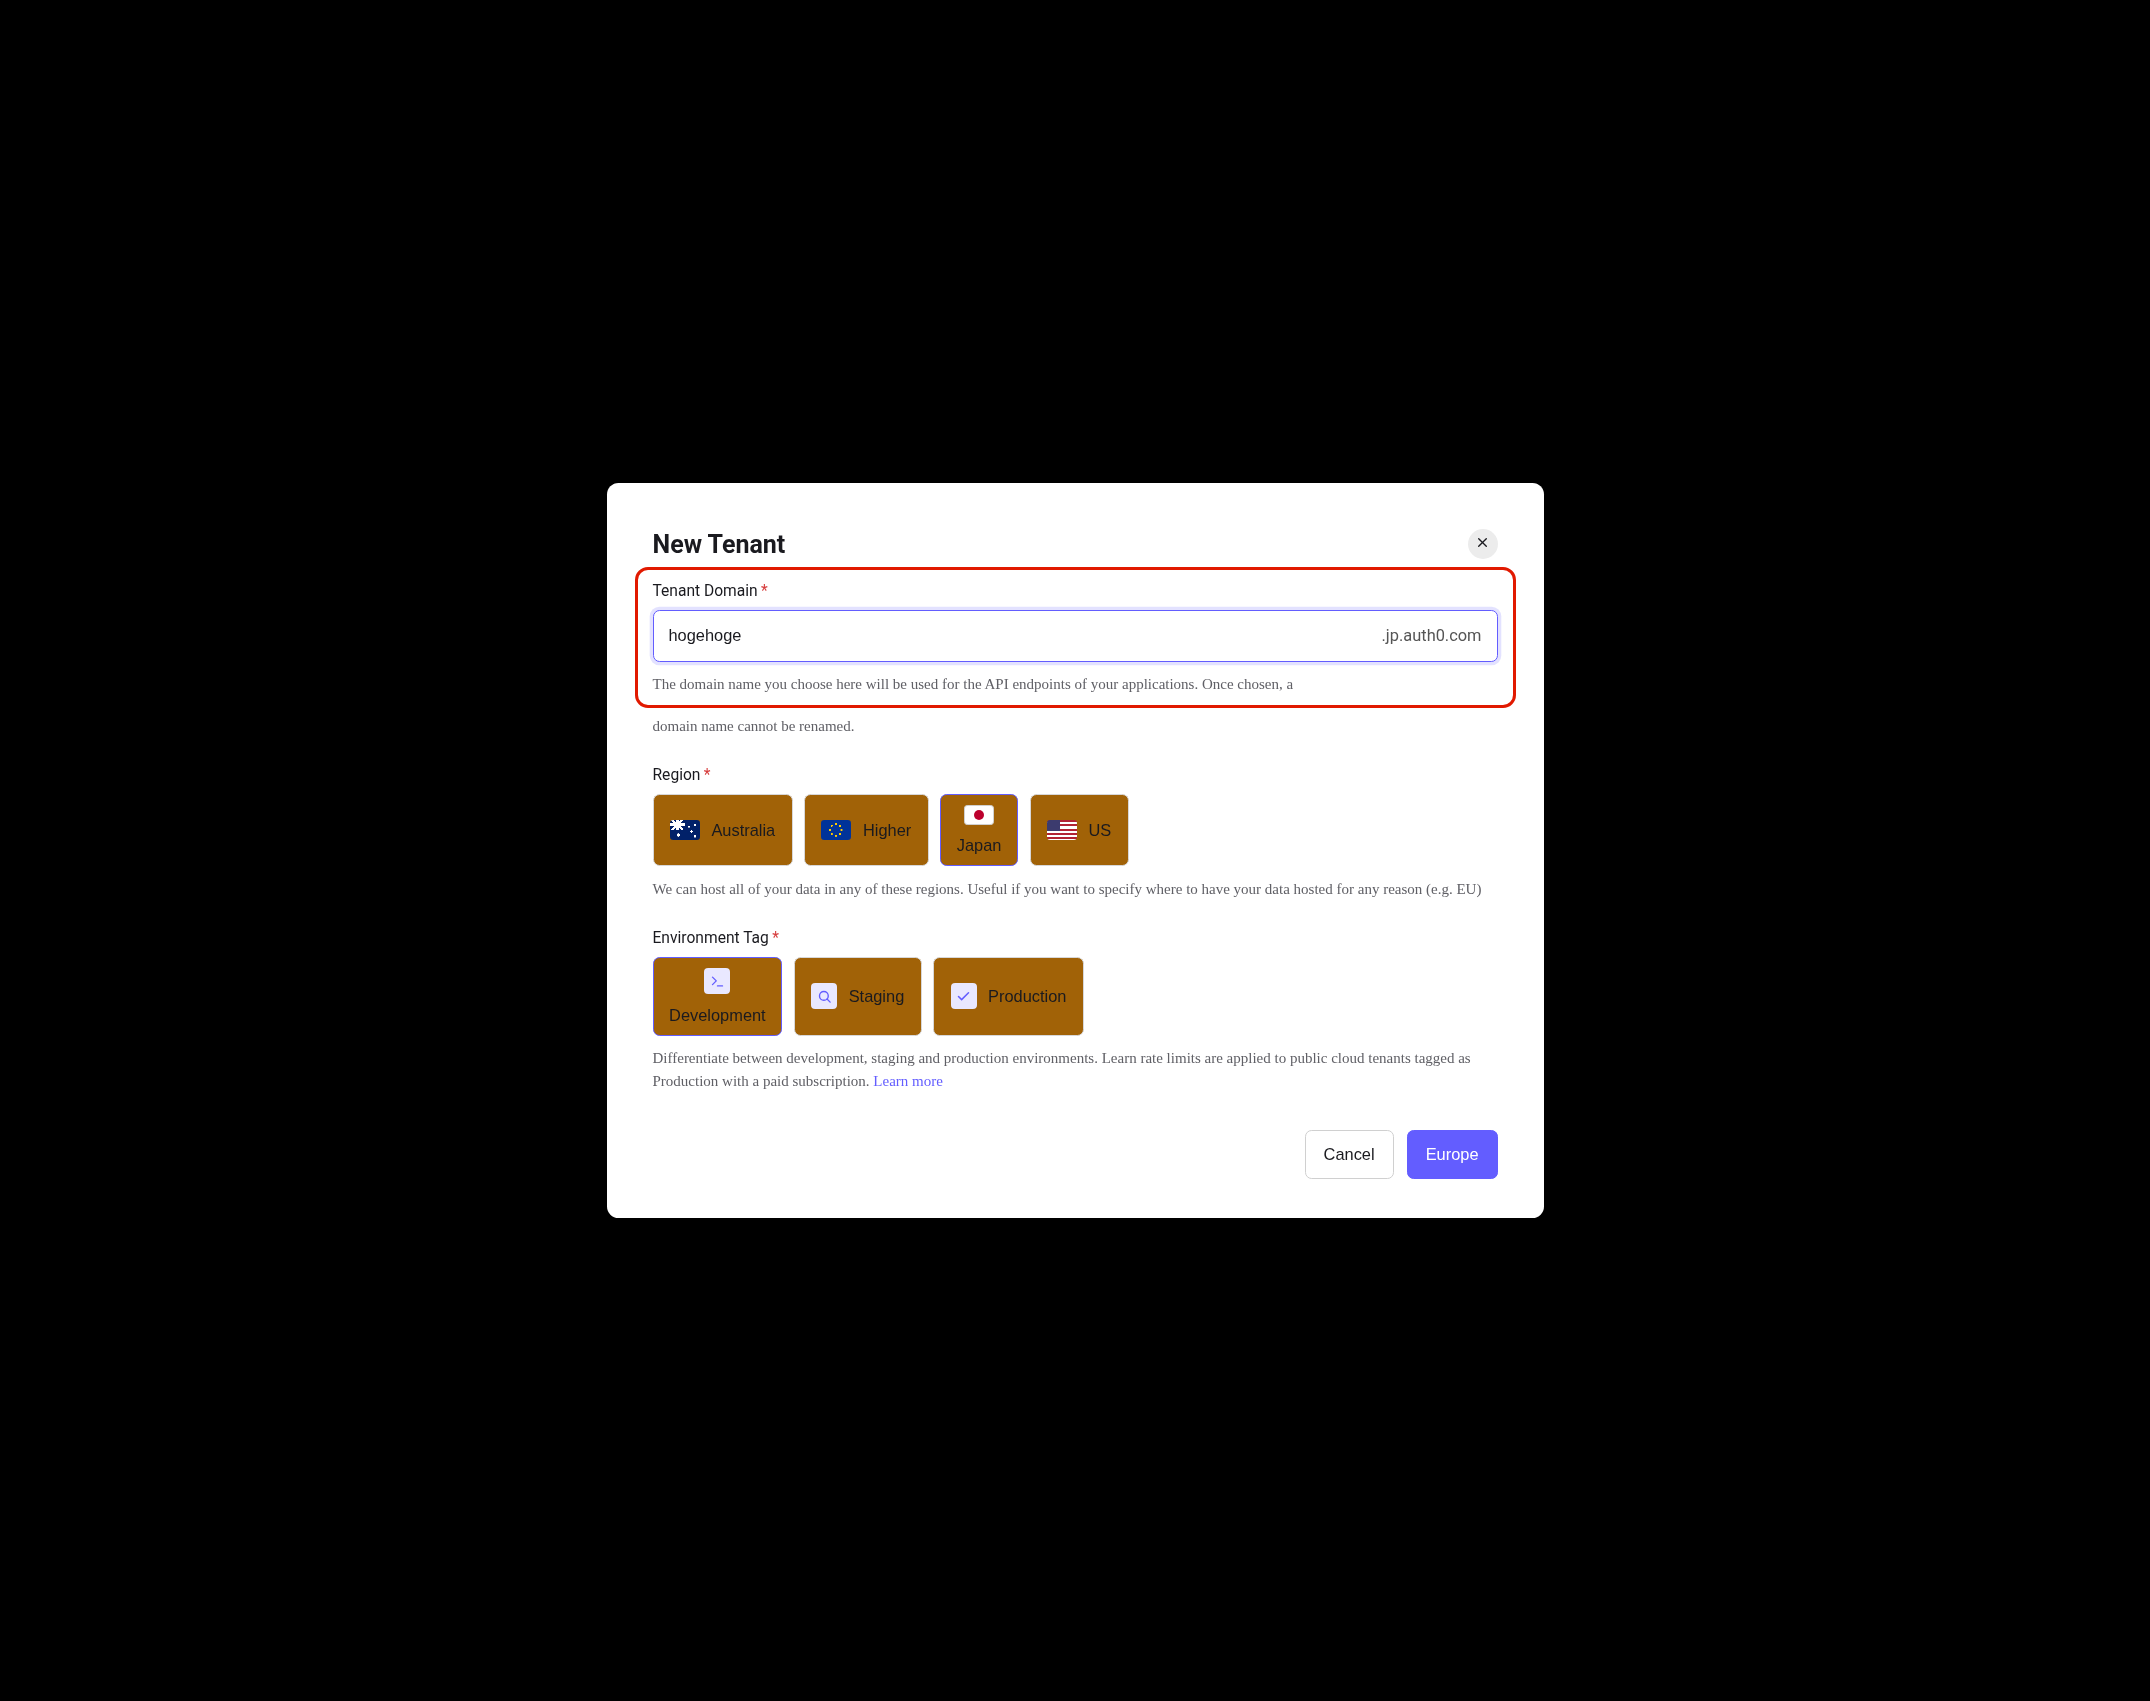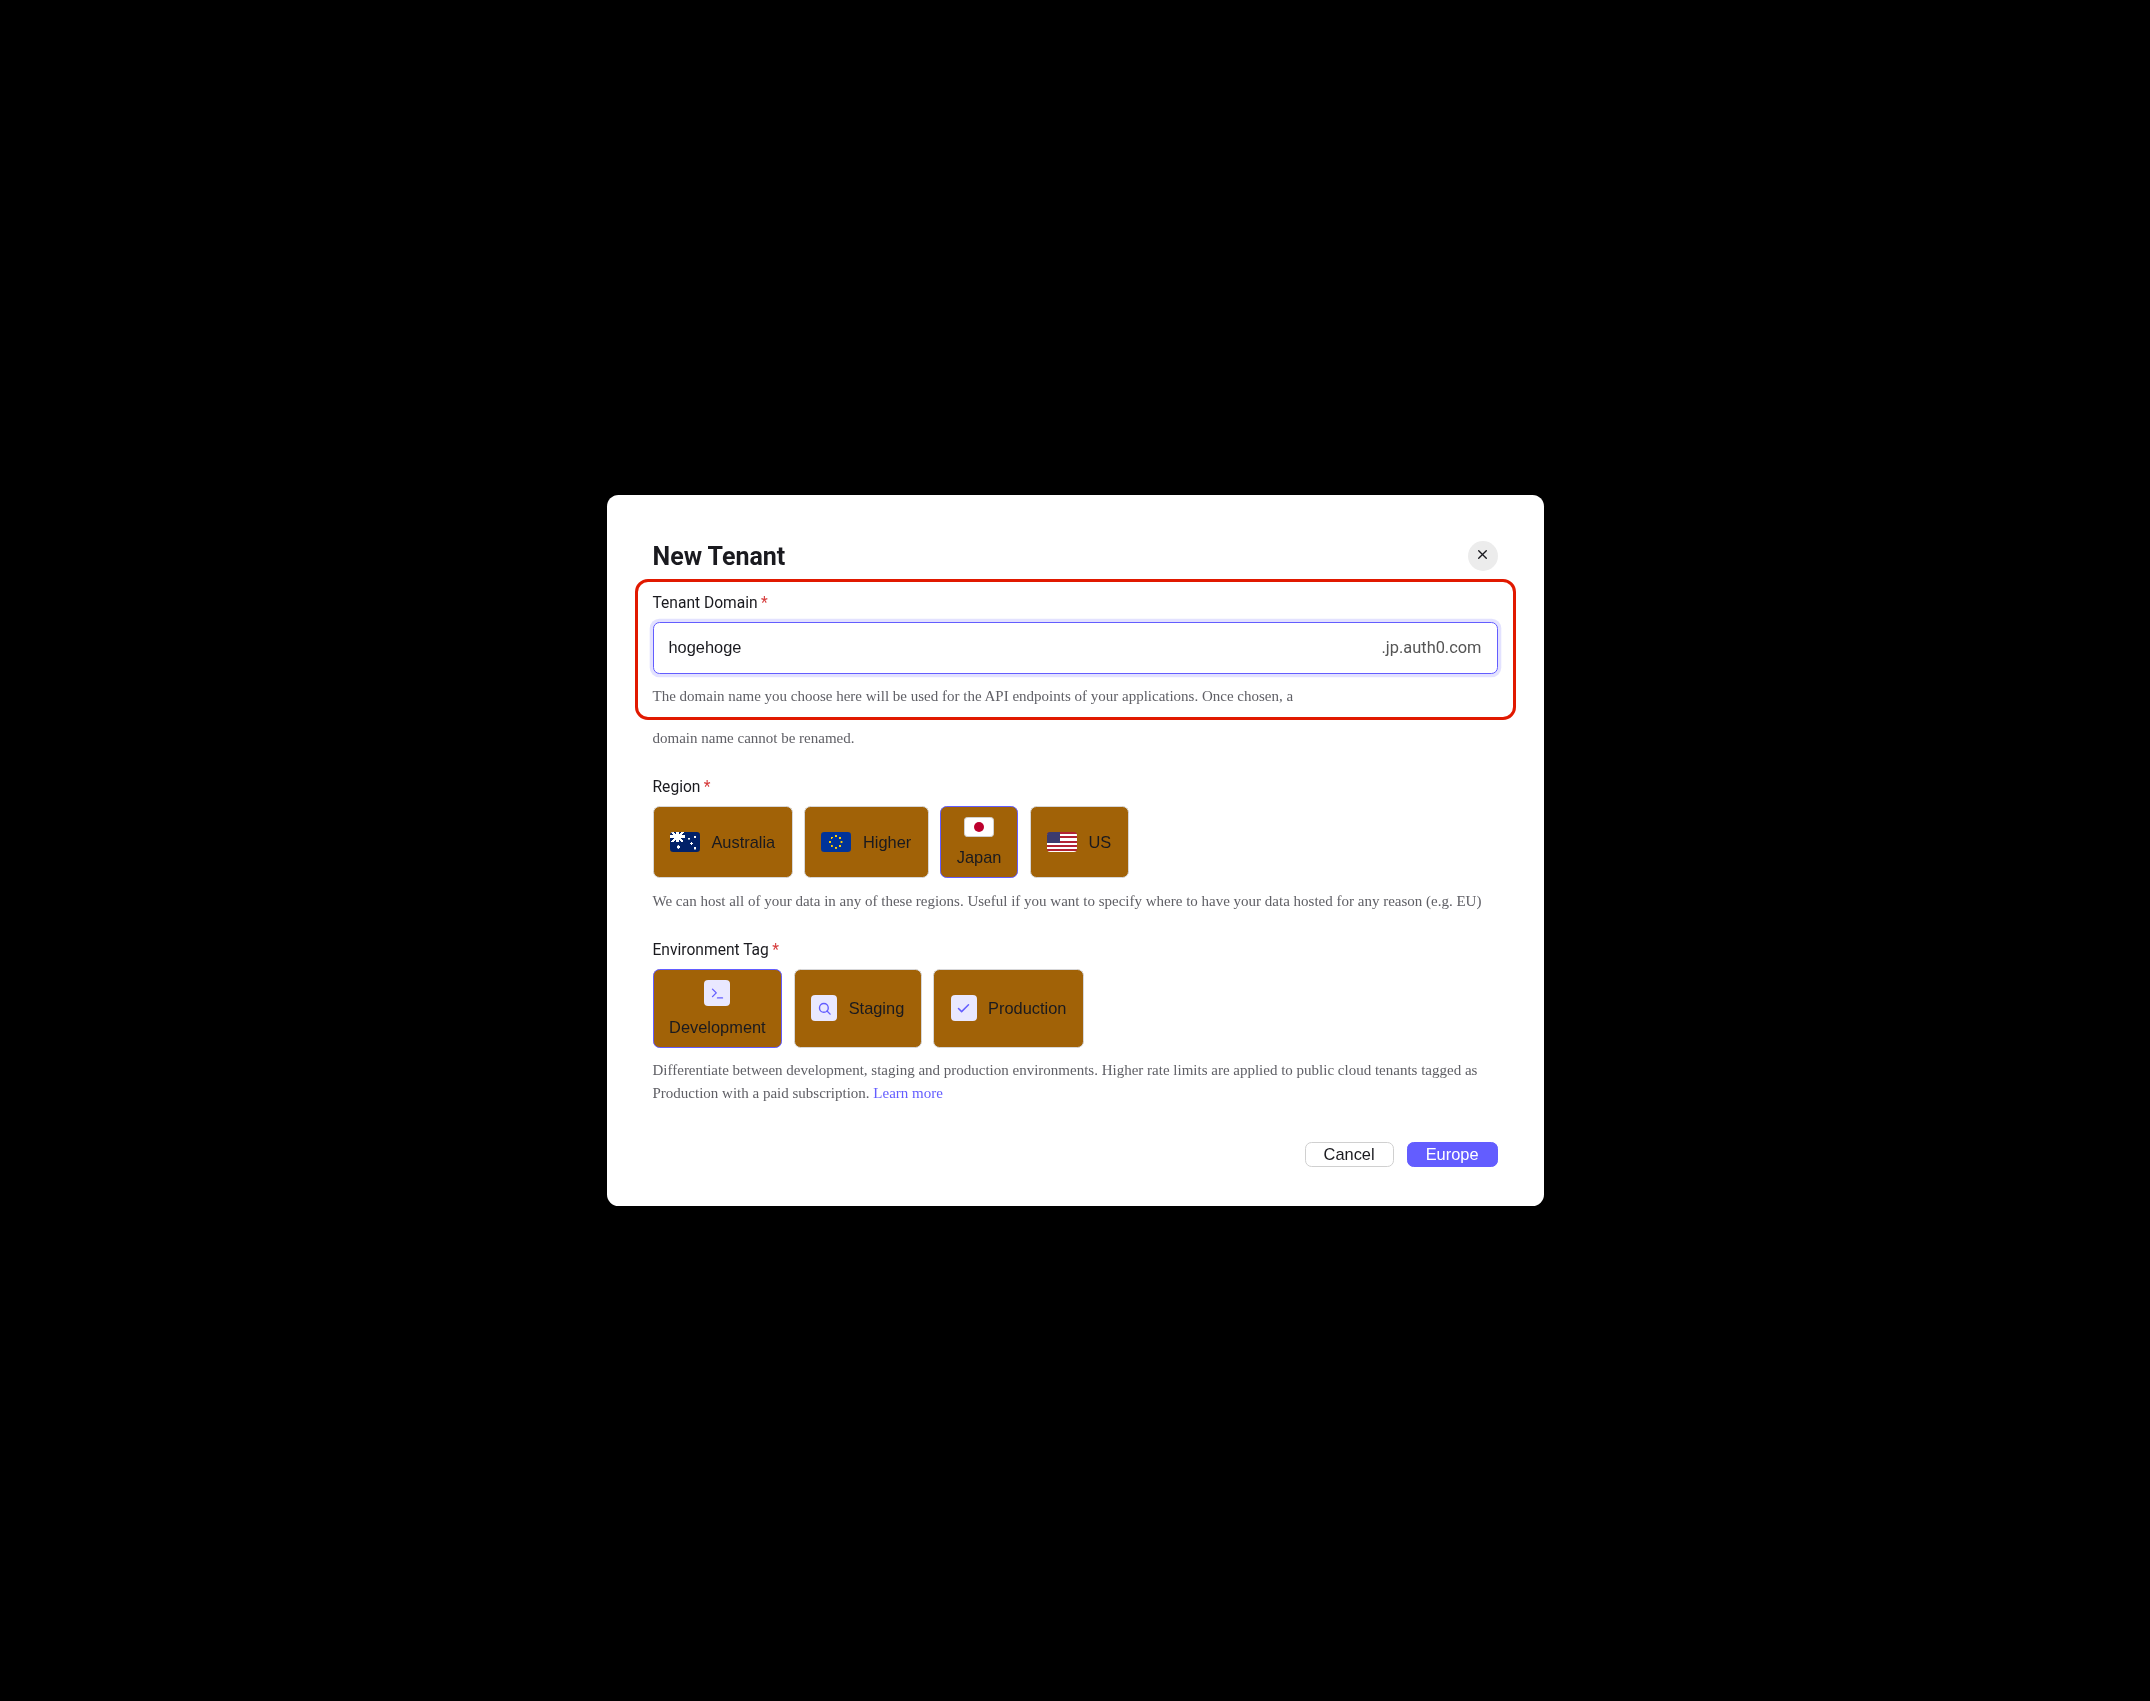--- a/index.html
+++ b/index.html
@@ -187,21 +187,21 @@
   .env-icon svg { width: 15px; height: 15px; }
   .learn-link { color: #635dff; text-decoration: none; }
   .footer {
     display: flex;
     justify-content: flex-end;
     gap: 13px;
     margin-top: 36px;
   }
   .btn {
     font-size: 16.4px;
-    padding: 2px 18px;
+    padding: 14px 18px;
     border-radius: 6.6px;
     cursor: pointer;
     border: 0.8px solid #d0d0d0;
     background: #fff;
     color: #1a1a1f;
   }
   .btn-primary {
     background: #635dff;
     border-color: #635dff;
     color: #fff;
@@ -290,21 +290,21 @@
       <button class="option-btn">
         <span class="env-icon">
           <svg viewBox="0 0 24 24" fill="none" stroke="currentColor" stroke-width="2.4" stroke-linecap="round" stroke-linejoin="round">
             <polyline points="20 6 9 17 4 12"></polyline>
           </svg>
         </span>
         <span>Production</span>
       </button>
     </div>
     <p class="help-text">
-      <span>Differentiate between development, staging and production environments. Higher rate limits are applied to public cloud tenants tagged as Production with a paid subscription. </span><a href="#" class="learn-link">Learn more</a>
+      <span>Differentiate between development, staging and production environments. Learn rate limits are applied to public cloud tenants tagged as Production with a paid subscription. </span><a href="#" class="learn-link">Learn more</a>
     </p>
   </div>
 
   <div class="footer">
     <button class="btn">Cancel</button>
     <button class="btn btn-primary">Europe</button>
   </div>
 
 </div>
 

